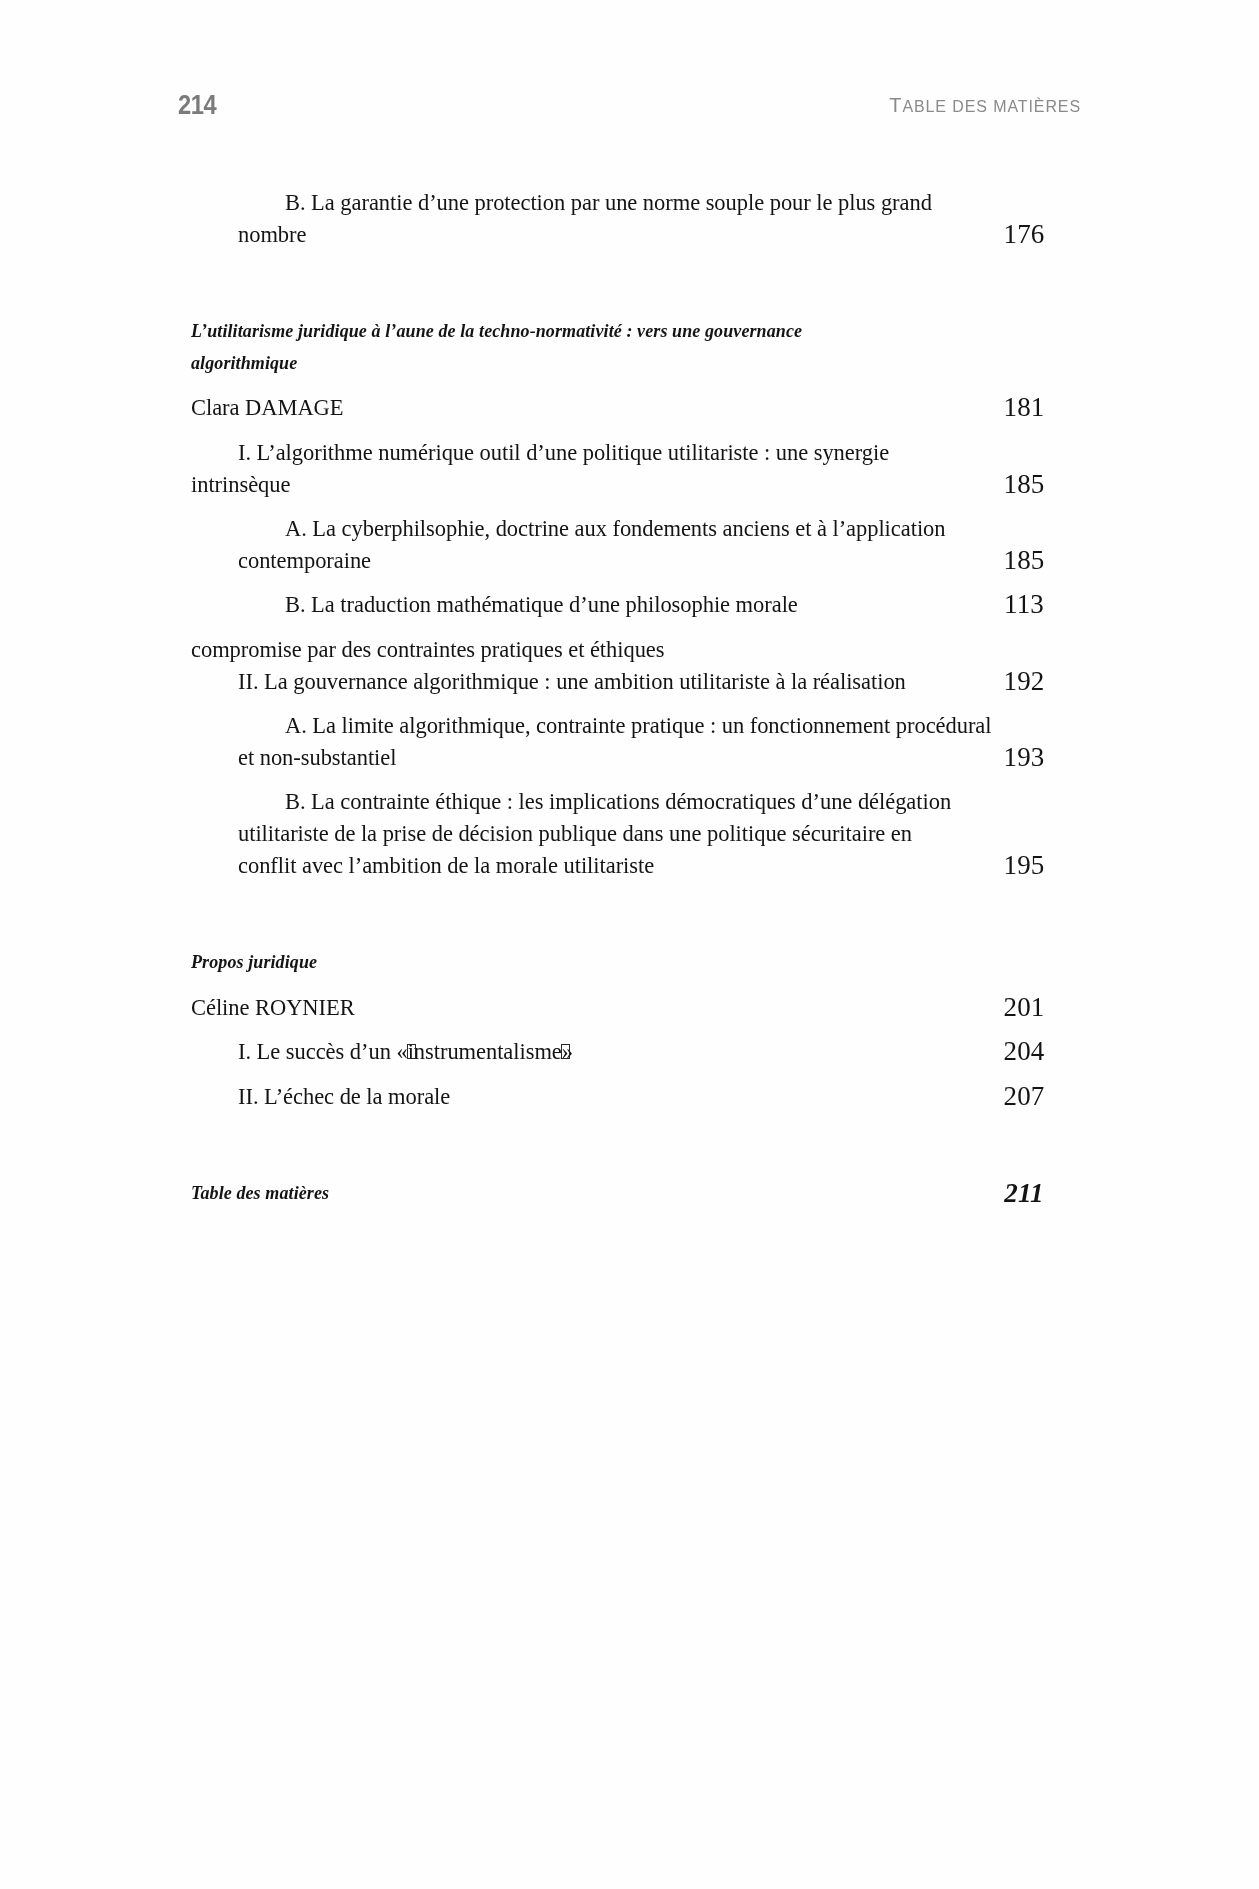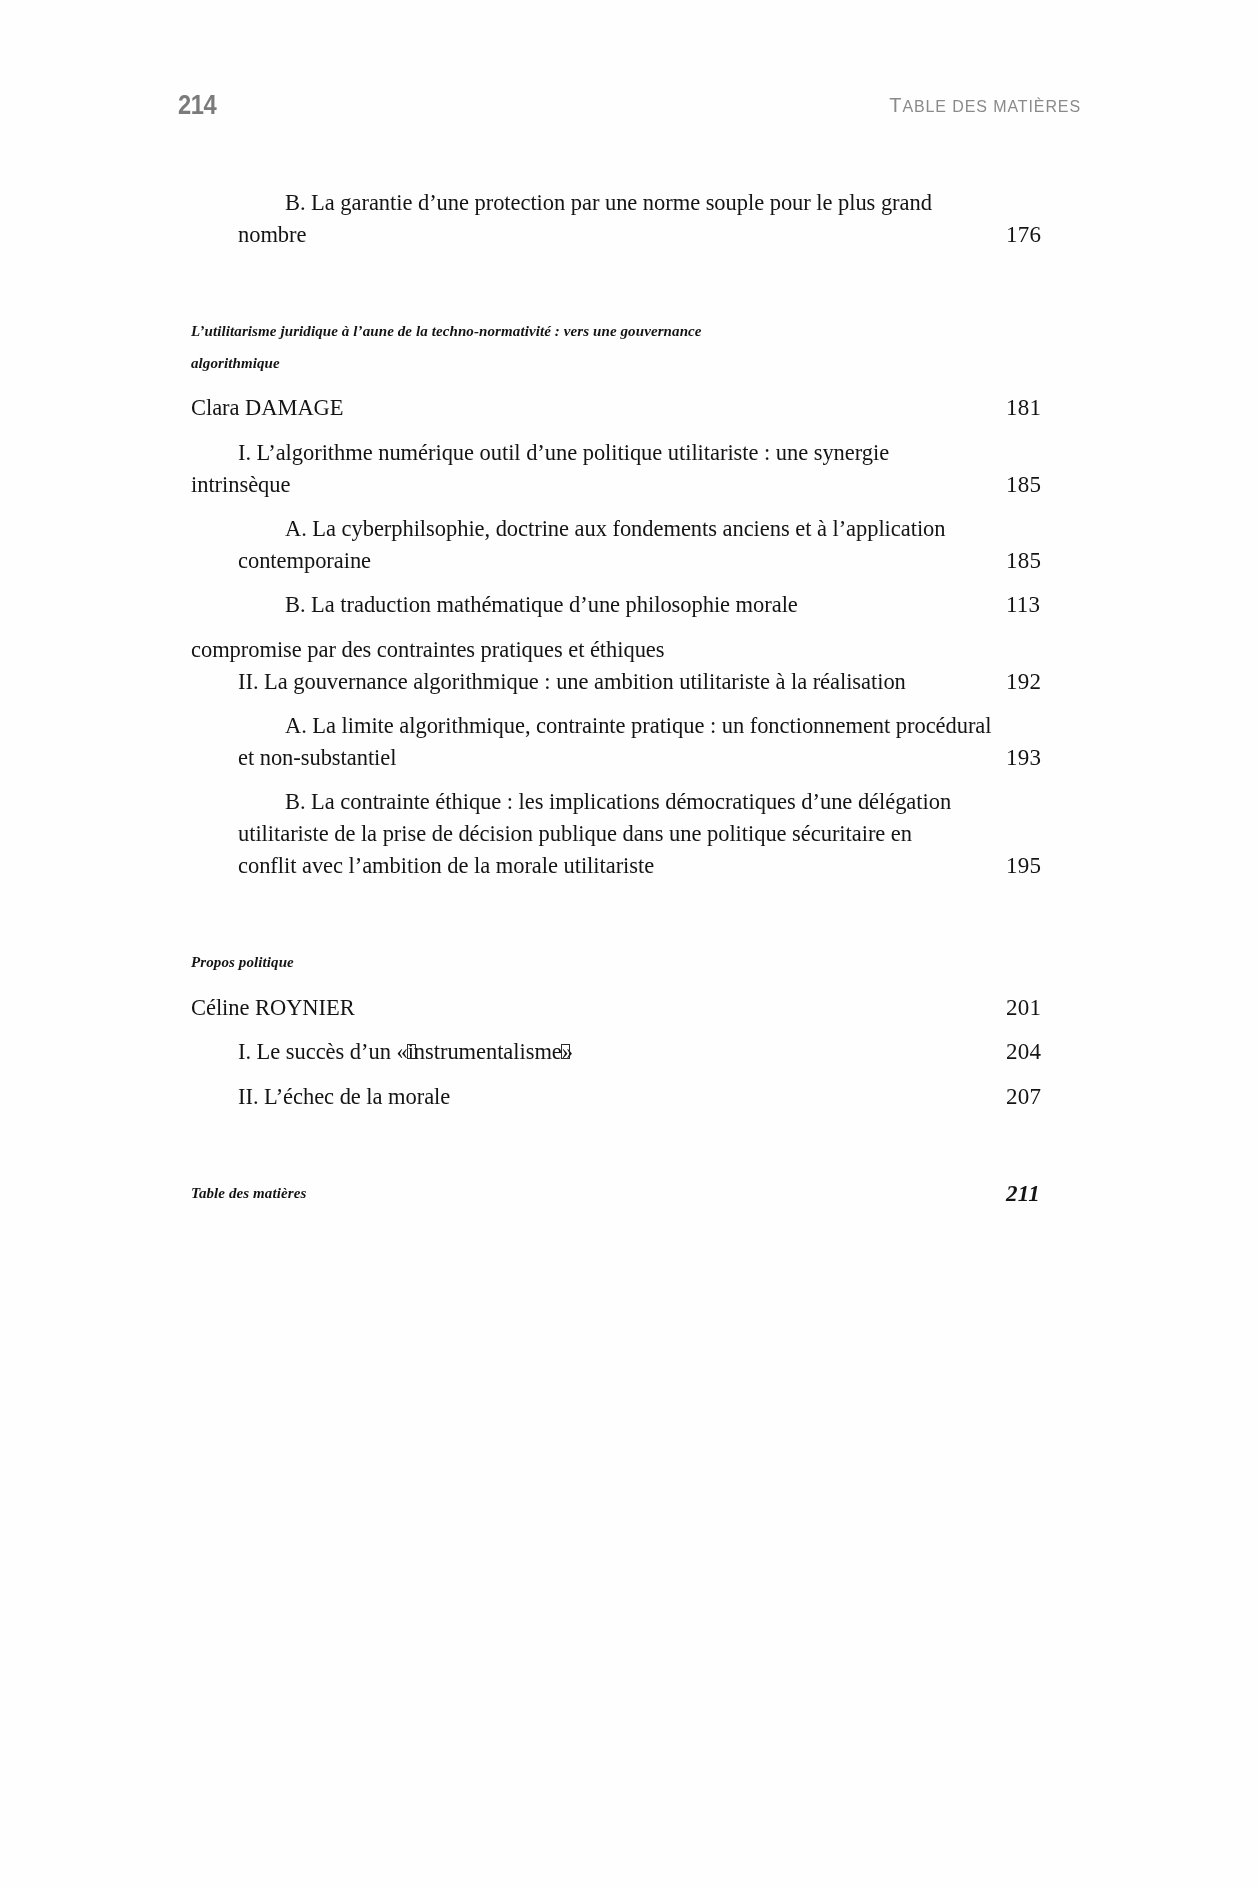--- a/index.html
+++ b/index.html
@@ -77,42 +77,42 @@
     display: block;
     font-size: 22.5px;
     line-height: 31.6px;
     letter-spacing: -0.05px;
     white-space: pre-wrap;
     padding-right: 72px;
   }
 
   .entry .pageno {
     position: absolute;
-    right: 4px;
-    font-size: 23px;
+    right: 16px;
+    font-size: 27px;
     line-height: 31.6px;
-    text-align: left;
+    text-align: center;
     width: 60px;
     letter-spacing: 0.2px;
   }
 
   
   .lvl0 .text { margin-left: 0px; }
   .lvl1 .text { margin-left: 47px; font-family: Liberation Serif, serif; }
   .lvl2 .text { margin-left: 94px; }
 
   
   .entry .line { display: block; }
   .entry .line.hang { margin-left: -47px; }
 
   
   .section-title .text {
     font-weight: 700;
     font-style: italic;
-    font-size: 15px;
+    font-size: 18px;
     line-height: 31.6px;
     letter-spacing: 0.1px;
   }
   .section-title .pageno {
     font-weight: 700;
     font-style: italic;
     font-family: Liberation Serif, serif;
   }
 
   .author .text { font-weight: 400; }
@@ -177,21 +177,21 @@
       <div class="entry lvl2">
         <span class="text"><span class="line">A. La limite algorithmique, contrainte pratique : un fonctionnement procédural</span><span class="line hang">et non-substantiel</span></span>
         <span class="pageno" style="bottom: 0px; top: auto;">193</span>
       </div>
       <div class="entry lvl2">
         <span class="text"><span class="line">B. La contrainte éthique : les implications démocratiques d’une délégation</span><span class="line hang">utilitariste de la prise de décision publique dans une politique sécuritaire en</span><span class="line hang">conflit avec l’ambition de la morale utilitariste</span></span>
         <span class="pageno" style="bottom: 0px; top: auto;">195</span>
       </div>
       <div style="height: 40px;"></div>
       <div class="entry lvl0 section-title">
-        <span class="text"><span class="line">Propos politique</span></span>
+        <span class="text"><span class="line">Propos juridique</span></span>
       </div>
       <div class="entry lvl0 author">
         <span class="text"><span class="line">Céline ROYNIER</span></span>
         <span class="pageno" style="bottom: 0px; top: auto;">201</span>
       </div>
       <div class="entry lvl1">
         <span class="text"><span class="line">I. Le succès d’un <span>«<span class="tofu"></span></span>instrumentalisme<span><span class="tofu"></span>»</span></span></span>
         <span class="pageno" style="bottom: 0px; top: auto;">204</span>
       </div>
       <div class="entry lvl1">

